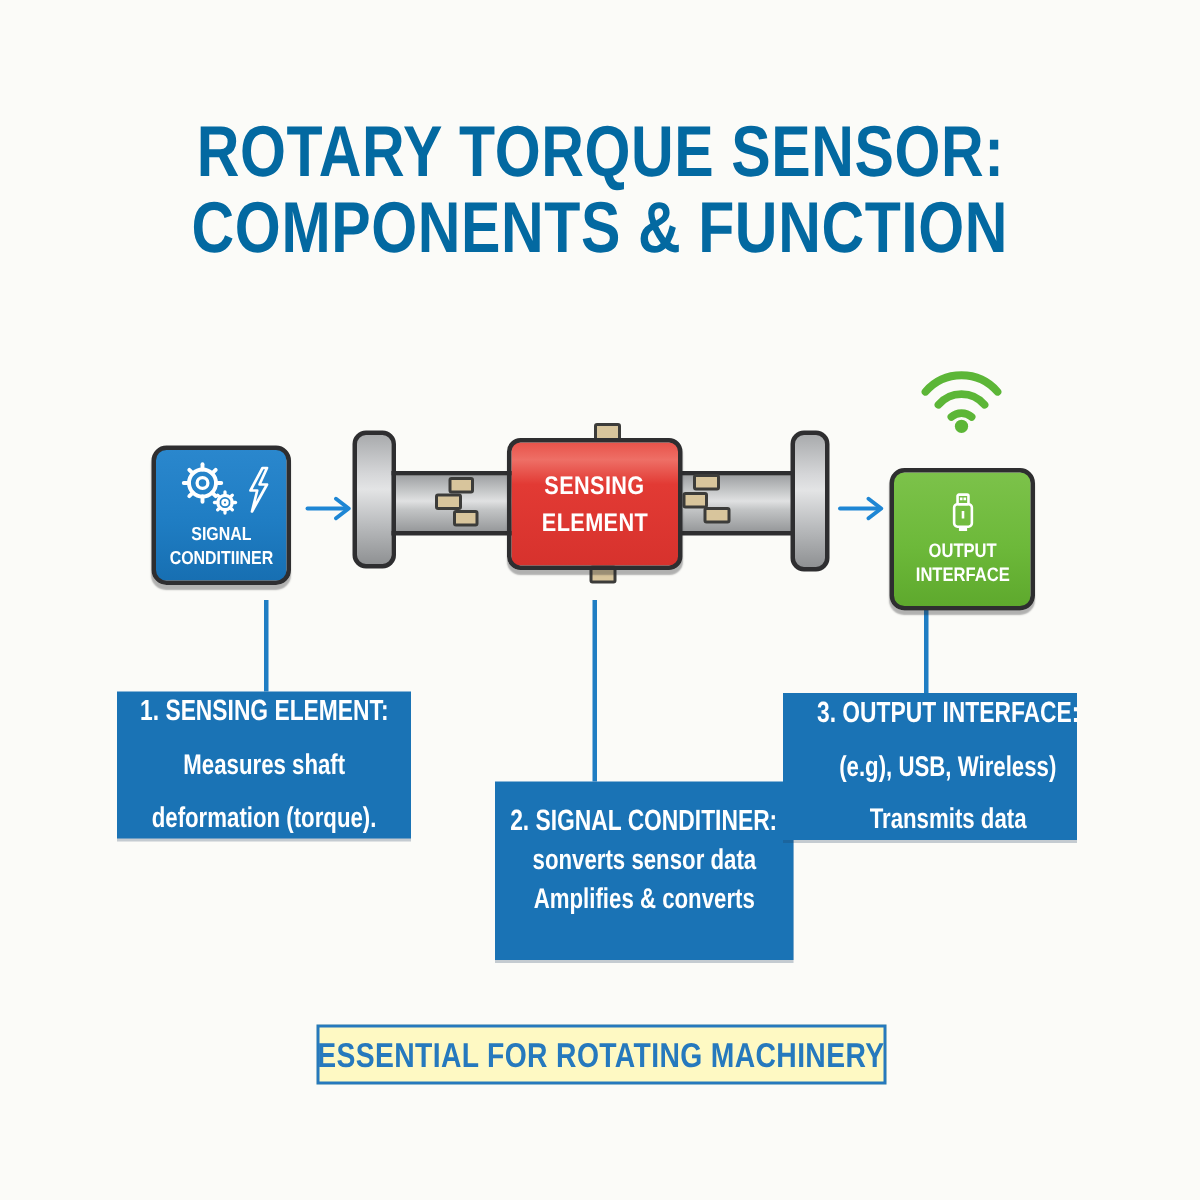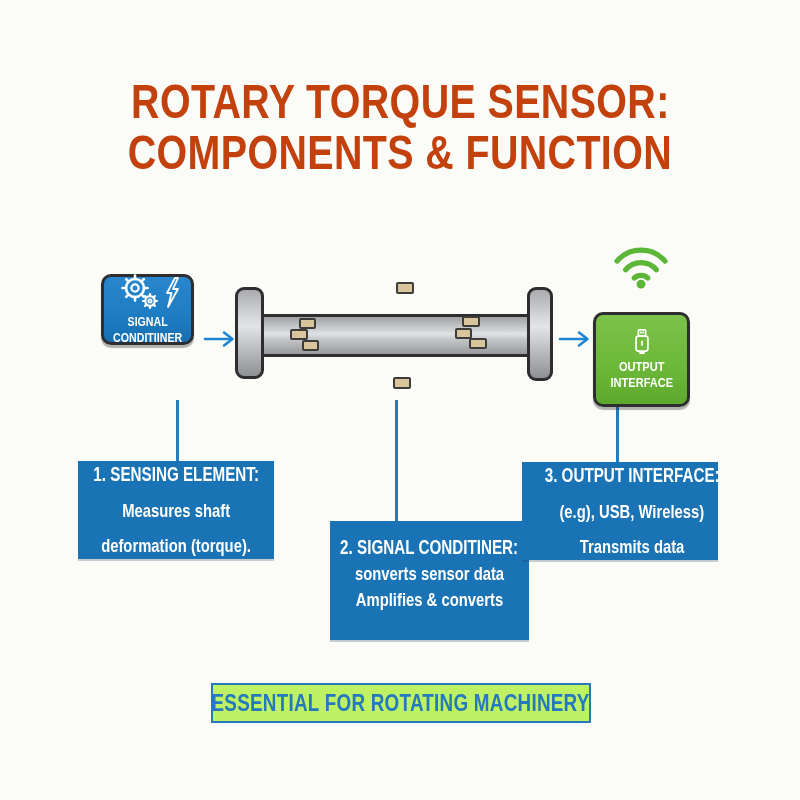--- a/index.html
+++ b/index.html
@@ -14,34 +14,34 @@
     background:#fbfbf8;
   }
   
   .cond{display:inline-block;transform:scaleX(0.82);transform-origin:50% 50%;white-space:nowrap;}
   .cond85{display:inline-block;transform:scaleX(0.85);transform-origin:50% 50%;white-space:nowrap;}
   .cond78{display:inline-block;transform:scaleX(0.78);transform-origin:50% 50%;white-space:nowrap;}
 
   
   .title{
     position:absolute;left:0;top:76px;width:800px;
-    text-align:center;color:#c2410c;font-weight:700;
+    text-align:center;color:#0369a1;font-weight:700;
     font-size:48px;line-height:51px;letter-spacing:0.5px;
   }
 
   
   .node{
     position:absolute;box-sizing:border-box;
     border:3px solid #2e2e30;border-radius:10px;
     display:flex;flex-direction:column;align-items:center;justify-content:center;
     color:#ffffff;text-align:center;
     box-shadow:0 3px 1px rgba(40,40,42,0.35);
   }
   .node-blue{
-    left:101px;top:274px;width:93px;height:71px;
+    left:101px;top:297px;width:93px;height:93px;
     background:linear-gradient(180deg,#2a87cd 0%,#1f7dc3 55%,#176fb2 100%);
   }
   .node-red{
     left:338px;top:292px;width:117px;height:88px;
     background:linear-gradient(180deg,#e8534a 0%,#ee6f66 14%,#e23a34 34%,#d7322d 100%);
     z-index:4;border-radius:9px;
   }
   .node-green{
     left:593px;top:288px;width:97px;height:95px;
     background:linear-gradient(180deg,#7cc24a 0%,#6db93a 55%,#5ea92d 100%);
@@ -95,21 +95,21 @@
   }
   .callout-heading{font-size:19.5px;font-weight:700;line-height:27px;}
   .callout-line{font-size:19px;font-weight:700;line-height:26px;}
   .callout-1{left:78px;top:461px;width:196px;height:98px;}
   .callout-2{left:298px;top:521px;width:199px;height:119px;justify-content:flex-start;padding-top:13px;margin-left:32px;}
   .callout-3{left:522px;top:462px;width:196px;height:98px;padding-left:24px;}
 
   
   .footer{
     position:absolute;left:211px;top:683px;width:380px;height:40px;
-    box-sizing:border-box;border:2px solid #2679bd;background:#bef264;
+    box-sizing:border-box;border:2px solid #2679bd;background:#fef9c3;
     display:flex;align-items:center;justify-content:center;
     color:#2679bd;font-size:23px;font-weight:700;letter-spacing:0.3px;
   }
 </style>
 </head>
 <body>
 
 <div class="canvas">
 
   <div class="title">
@@ -172,20 +172,24 @@
   <div class="gauge" style="left:290px;top:329px;width:18px;height:11px;"></div>
   <div class="gauge" style="left:302px;top:340px;width:17px;height:11px;"></div>
 
   <div class="gauge" style="left:462px;top:316px;width:18px;height:11px;"></div>
   <div class="gauge" style="left:455px;top:328px;width:17px;height:11px;"></div>
   <div class="gauge" style="left:469px;top:338px;width:18px;height:11px;"></div>
 
   <div class="tab" style="left:396px;top:282px;width:18px;height:12px;"></div>
   <div class="tab" style="left:393px;top:377px;width:18px;height:12px;"></div>
 
+  <div class="node node-red">
+    <div class="node-label"><span class="cond85">SENSING</span></div>
+    <div class="node-label"><span class="cond85">ELEMENT</span></div>
+  </div>
 
   <svg class="arrow" style="left:557px;top:330px;" width="36" height="18" viewBox="0 0 36 18">
     <g stroke="#1e86d4" fill="none" stroke-width="2.6" stroke-linecap="round" stroke-linejoin="round">
       <line x1="3" y1="9" x2="29" y2="9"></line>
       <polyline points="22,2.5 30.5,9 22,15.5"></polyline>
     </g>
   </svg>
 
   <svg class="wifi" width="62" height="48" viewBox="0 0 64 50">
     <g stroke="#5cb637" fill="none" stroke-width="5.4" stroke-linecap="round">

